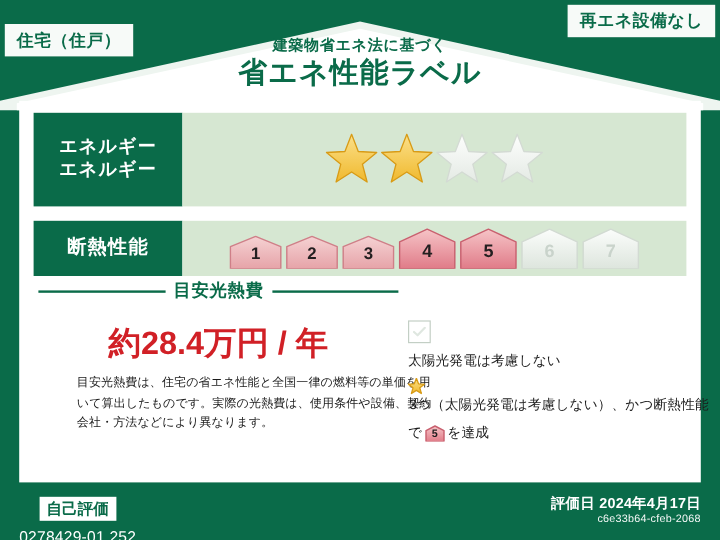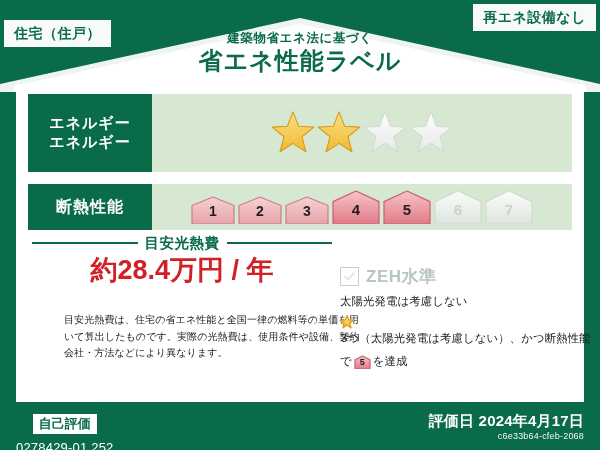--- a/index.html
+++ b/index.html
@@ -83,21 +83,21 @@
   .cost-head{
     position:absolute;left:16px;top:152px;width:300px;
     display:flex;align-items:center;gap:7px;
   }
   .cost-head .rule{flex:1 1 auto;height:2px;background:#0a6b49;}
   .cost-head .txt{
     color:#0a6b49;font-weight:bold;font-size:14.5px;line-height:1;
     letter-spacing:.5px;white-space:nowrap;
   }
   .cost-value{
-    position:absolute;left:16px;top:172px;width:300px;text-align:center;
+    position:absolute;left:16px;top:188px;width:300px;text-align:center;
     color:#d12026;font-weight:bold;font-size:27px;line-height:1.1;
     letter-spacing:0px;
   }
 
   .cost-note{
     position:absolute;left:32px;top:228px;width:296px;
     color:#1b1b1b;font-size:10px;line-height:1.65;letter-spacing:.1px;margin-left:16px;
   }
 
   
@@ -125,21 +125,21 @@
   }
   .self-eval .chip{
     background:#ffffff;color:#0a6b49;font-weight:bold;font-size:13px;
     padding:3px 6px 4px 6px;line-height:1;
   }
   .self-eval .num{color:#ffffff;font-size:13px;line-height:1;letter-spacing:.2px;}
 
   .eval-date{
     position:absolute;right:16px;top:8px;text-align:right;color:#ffffff;
   }
-  .eval-date .dline{font-size:15px;font-weight:bold;line-height:1.2;letter-spacing:.2px;margin-left:34px;}
+  .eval-date .dline{font-size:12px;font-weight:bold;line-height:1.2;letter-spacing:.2px;margin-left:34px;}
   .eval-date .uuid{font-size:9px;line-height:1.5;letter-spacing:.2px;opacity:.95;}
 </style>
 </head>
 <body>
 
 <div class="label-root">
 
   <div class="roof">
     <svg width="600" height="92" viewBox="0 0 600 92">
       <rect x="0" y="0" width="600" height="92" fill="#0a6b49"></rect>
@@ -294,21 +294,20 @@
     <div class="cost-value">約28.4万円 / 年</div>
 
     <div class="cost-note">目安光熱費は、住宅の省エネ性能と全国一律の燃料等の単価を用いて算出したものです。実際の光熱費は、使用条件や設備、契約会社・方法などにより異なります。</div>
 
     <div class="zeh-head">
       <span class="zeh-check">
         <svg width="11" height="9" viewBox="0 0 11 9">
           <polyline points="1,4.6 4,7.4 10,1.2" fill="none" stroke="#dfe7e0" stroke-width="1.8" stroke-linecap="round" stroke-linejoin="round"></polyline>
         </svg>
       </span>
-      <span class="zeh-title">ZEH水準</span>
     </div>
 
     <div class="zeh-desc">
       <span>太陽光発電は考慮しない</span><span class="inline-star"><svg class="star" width="14" height="14" viewBox="0 0 14 14">
             <defs>
               <linearGradient id="sgin" x1="0" y1="0" x2="0" y2="1">
                 <stop offset="0%" stop-color="#fbe08a"></stop>
                 <stop offset="100%" stop-color="#f0b92e"></stop>
               </linearGradient>
             </defs>

